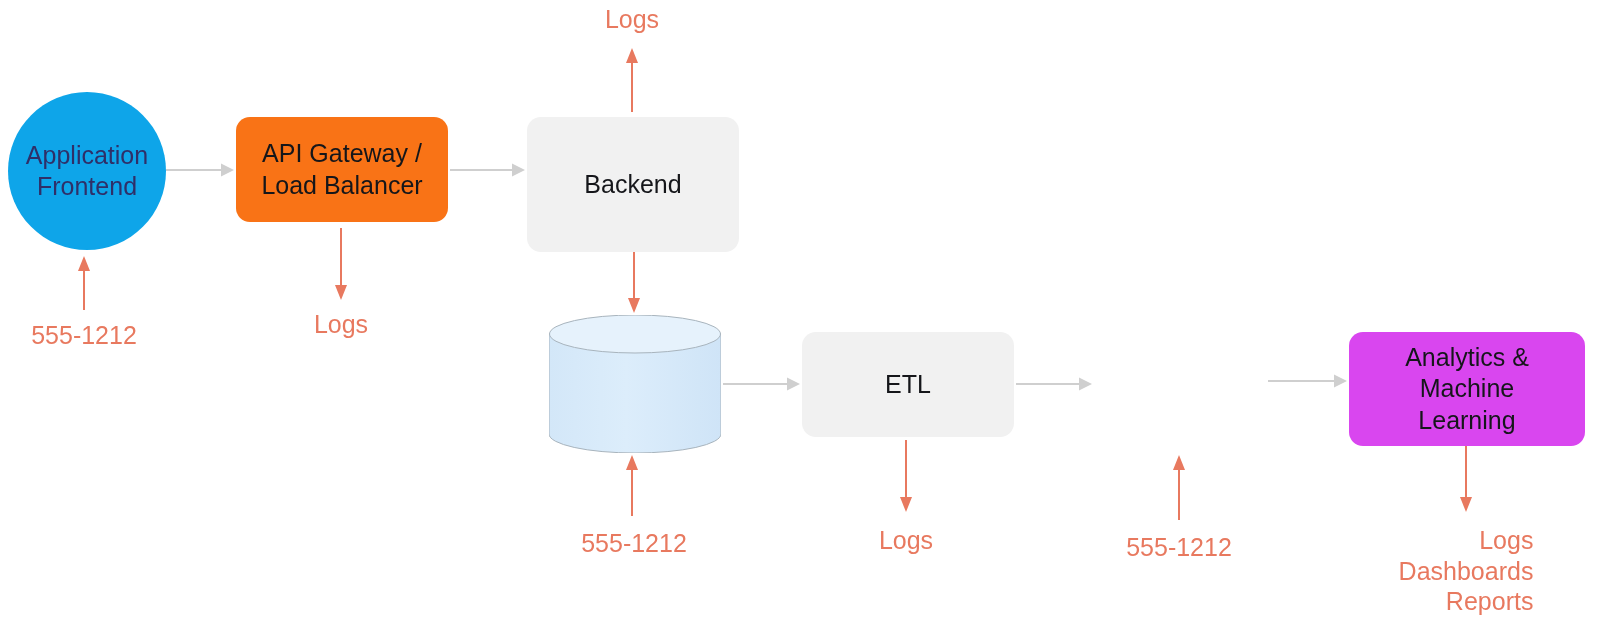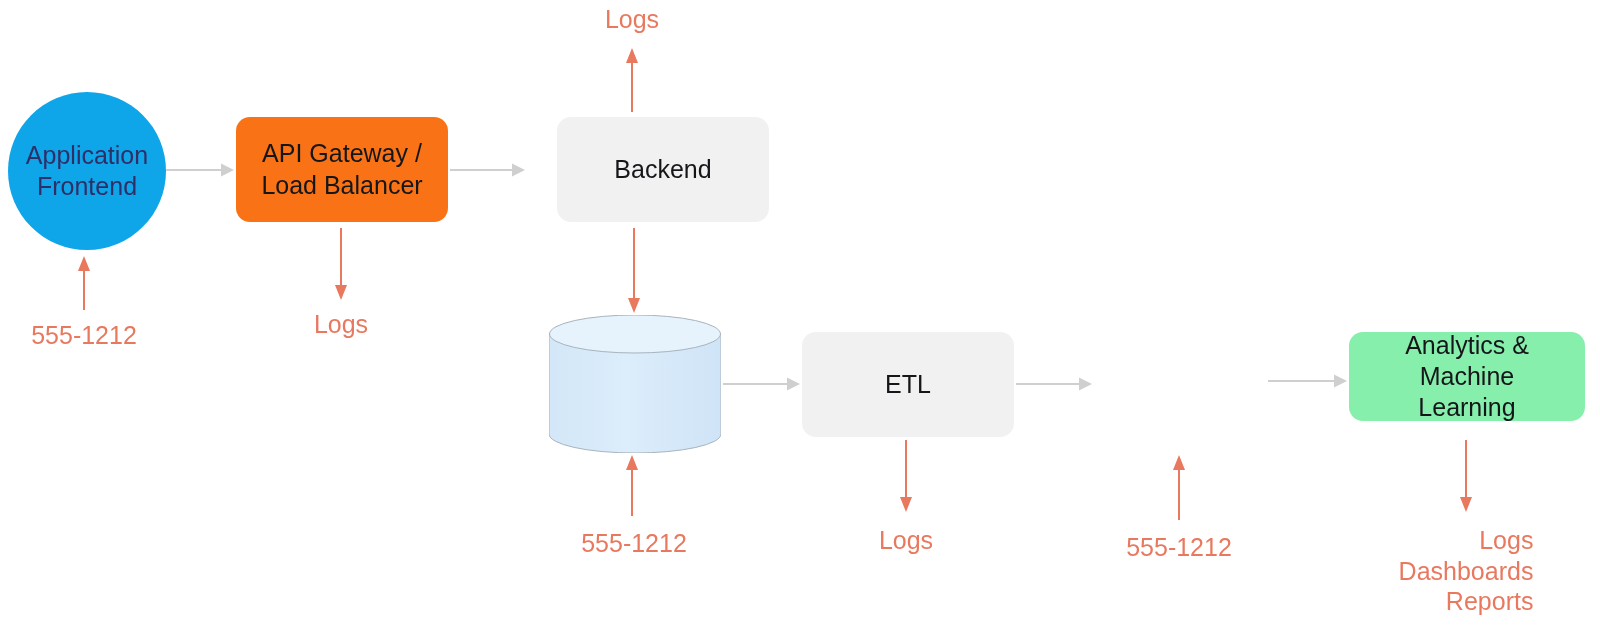--- a/index.html
+++ b/index.html
@@ -134,37 +134,37 @@
   <div class="node node-circle" style="left: 8px; top: 92px; width: 158px; height: 158px; color: rgb(47, 47, 104); background: #0ea5e9;">
     <span class="node-label">Application
 Frontend</span>
   </div>
 
   <div class="node node-box" style="left: 236px; top: 117px; width: 212px; height: 105px; color: rgb(21, 22, 26); background: #f97316;">
     <span class="node-label">API Gateway /
 Load Balancer</span>
   </div>
 
-  <div class="node node-box" style="left: 527px; top: 117px; width: 212px; height: 105px; color: rgb(21, 22, 26); background: rgb(241, 241, 241); margin-left: 30px;">
+  <div class="node node-box" style="left: 527px; top: 117px; width: 212px; height: 135px; color: rgb(21, 22, 26); background: rgb(241, 241, 241);">
     <span class="node-label">Backend</span>
   </div>
 
   <div class="node node-cylinder" style="left: 549px; top: 315px; width: 172px; height: 138px; color: rgb(21, 22, 26);">
     <svg class="cyl-svg" viewBox="0 0 172 138" preserveAspectRatio="none">
         <path d="M0,19 L0,119 A86,19 0 0 0 172,119 L172,19 Z" fill="url(#cylBodyGrad)" stroke="#a8b4bd" stroke-width="1"></path>
         <ellipse cx="86" cy="19" rx="85.5" ry="19" fill="#e6f2fc" stroke="#a8b4bd" stroke-width="1"></ellipse>
       </svg>
   </div>
 
   <div class="node node-box" style="left: 802px; top: 332px; width: 212px; height: 105px; color: rgb(21, 22, 26); background: rgb(241, 241, 241);">
     <span class="node-label">ETL</span>
   </div>
 
 
-  <div class="node node-box" style="left: 1349px; top: 332px; width: 236px; height: 89px; color: rgb(21, 22, 26); background: #86efac;">
+  <div class="node node-box" style="left: 1349px; top: 332px; width: 236px; height: 114px; color: rgb(21, 22, 26); background: #d946ef;">
     <span class="node-label">Analytics &amp;
 Machine
 Learning</span>
   </div>
 
   <div class="annotation" style="left: 84px; top: 320px; color: rgb(232, 121, 95);">555-1212</div>
   <div class="annotation" style="left: 341px; top: 309px; color: rgb(232, 121, 95);">Logs</div>
   <div class="annotation" style="left: 632px; top: 4px; color: rgb(232, 121, 95);">Logs</div>
   <div class="annotation" style="left: 634px; top: 528px; color: rgb(232, 121, 95);">555-1212</div>
   <div class="annotation" style="left: 906px; top: 525px; color: rgb(232, 121, 95);">Logs</div>

